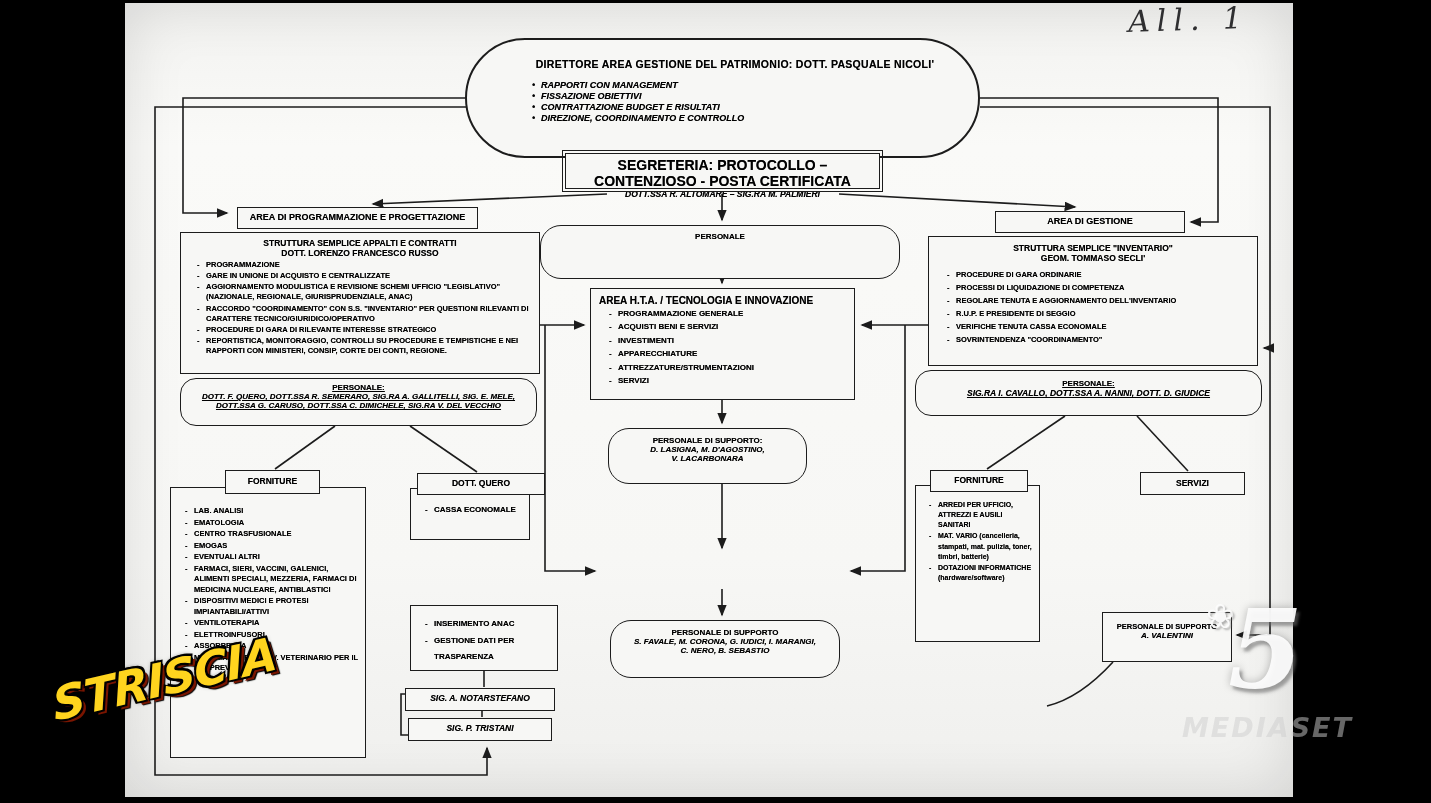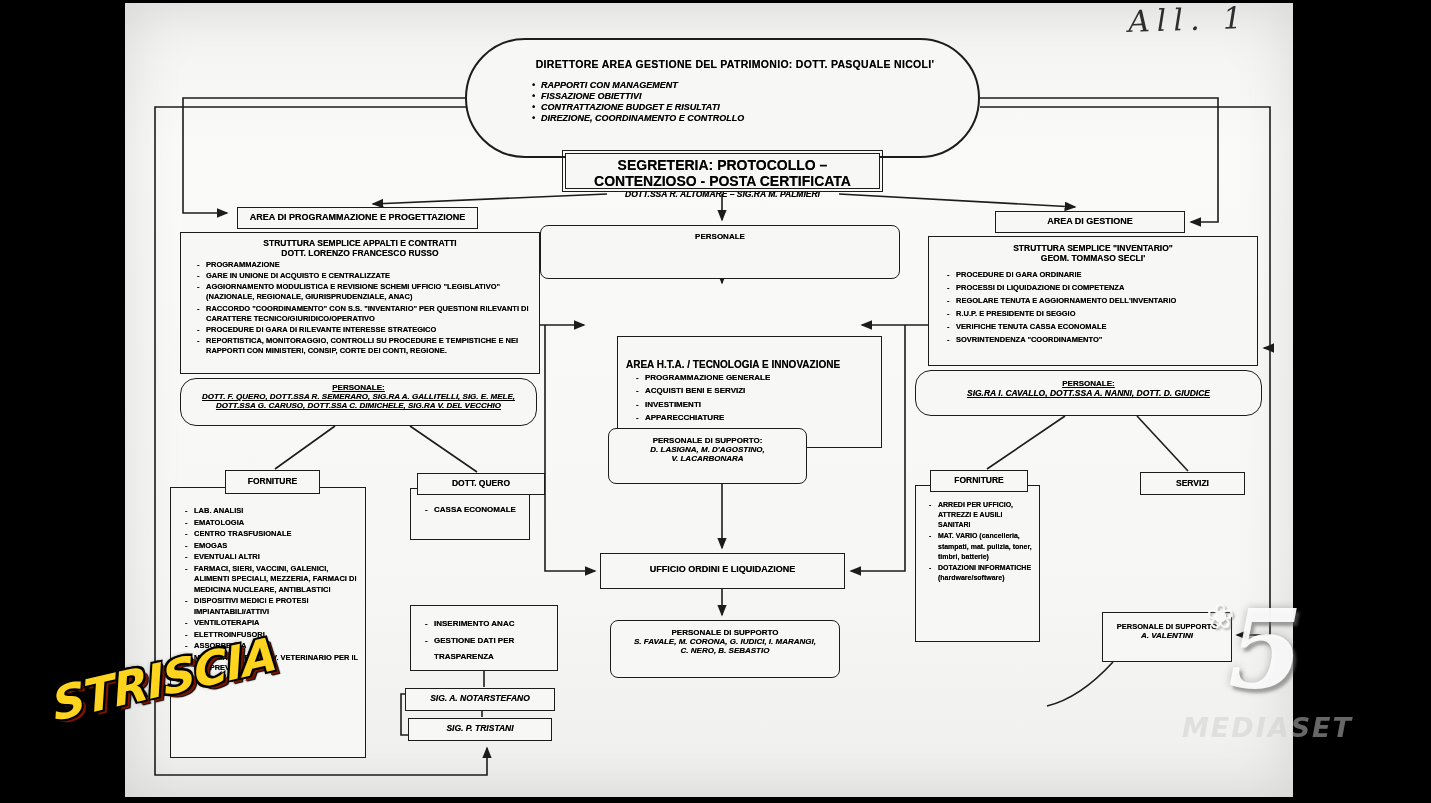--- a/index.html
+++ b/index.html
@@ -12,21 +12,21 @@
     background:linear-gradient(180deg,#f2f2f0 0%,#fafaf8 18%,#f7f7f5 70%,#efefed 100%);
     box-shadow:inset 0 0 60px rgba(0,0,0,.12);
   }
   .box{
     position:absolute;border:1.6px solid #1c1c1c;background:#f7f7f5;
     color:#000000;text-shadow:0 0 .5px rgba(20,20,20,.65);
     box-sizing:border-box;
   }
   .stadium{border-radius:60px;border-width:2px;}
   .dbl{outline:1.4px solid #1c1c1c;outline-offset:2px;}
-  .rnd{border-radius:8px;}
+  .rnd{border-radius:21px;}
   .rnd8{border-radius:16px;text-decoration:underline;}
   .hdr{font-weight:bold;text-align:center;}
   .ctr{text-align:center;}
   .it{font-style:italic;}
   .b{font-weight:bold;}
   ul.blist{margin:2px 0 0 0;padding:0 3px 0 10px;list-style:none;}
   ul.blist li{position:relative;padding-left:9px;margin:0 0 1px 0;}
   ul.blist li::before{content:"-";position:absolute;left:0;top:0;}
   ul.dotlist li::before{content:"\2022";}
   svg.wires{position:absolute;left:0;top:0;pointer-events:none;}
@@ -166,39 +166,38 @@
   </div>
 
   <div class="box hdr it" style="left:280px;top:685px;width:150px;height:23px;padding-top:4px;font-size:8.5px;">SIG. A. NOTARSTEFANO</div>
 
   <div class="box hdr it" style="left:283px;top:715px;width:144px;height:23px;padding-top:4px;font-size:8.5px;">SIG. P. TRISTANI</div>
 
   <div class="box rnd ctr" style="left:415px;top:222px;width:360px;height:54px;padding-top:6px;">
     <div class="b" style="font-size:8px;">PERSONALE</div>
   </div>
 
-  <div class="box" style="left:492px;top:285px;width:265px;height:112px;padding:22px 8px;margin-top:48px;">
+  <div class="box" style="left:465px;top:285px;width:265px;height:112px;padding:6px 8px;">
     <div class="hdr" style="font-size:10px;text-align:left;">AREA H.T.A. / TECNOLOGIA E INNOVAZIONE</div>
     <ul class="blist b" style="font-size:8px;line-height:1.55;">
         <li>PROGRAMMAZIONE GENERALE</li>
         <li>ACQUISTI BENI E SERVIZI</li>
         <li>INVESTIMENTI</li>
         <li>APPARECCHIATURE</li>
         <li>ATTREZZATURE/STRUMENTAZIONI</li>
         <li>SERVIZI</li>
       </ul>
   </div>
 
   <div class="box rnd ctr" style="left:483px;top:425px;width:199px;height:56px;padding-top:7px;">
     <div class="b" style="font-size:8px;">PERSONALE DI SUPPORTO:</div>
     <div class="b it" style="font-size:8px;">D. LASIGNA, M. D'AGOSTINO,</div>
     <div class="b it" style="font-size:8px;">V. LACARBONARA</div>
   </div>
 
-  <div class="box hdr" style="left:475px;top:550px;width:245px;height:36px;padding-top:10px;font-size:9px;">UFFICIO ORDINI E LIQUIDAZIONE</div>
 
   <div class="box rnd ctr" style="left:485px;top:617px;width:230px;height:58px;padding-top:7px;">
     <div class="b" style="font-size:8px;">PERSONALE DI SUPPORTO</div>
     <div class="b it" style="font-size:8px;">S. FAVALE, M. CORONA, G. IUDICI, I. MARANGI,</div>
     <div class="b it" style="font-size:8px;">C. NERO, B. SEBASTIO</div>
   </div>
 
   <div class="box hdr" style="left:870px;top:208px;width:190px;height:22px;padding-top:4px;font-size:9px;">AREA DI GESTIONE</div>
 
   <div class="box" style="left:803px;top:233px;width:330px;height:130px;padding:6px 8px;">

